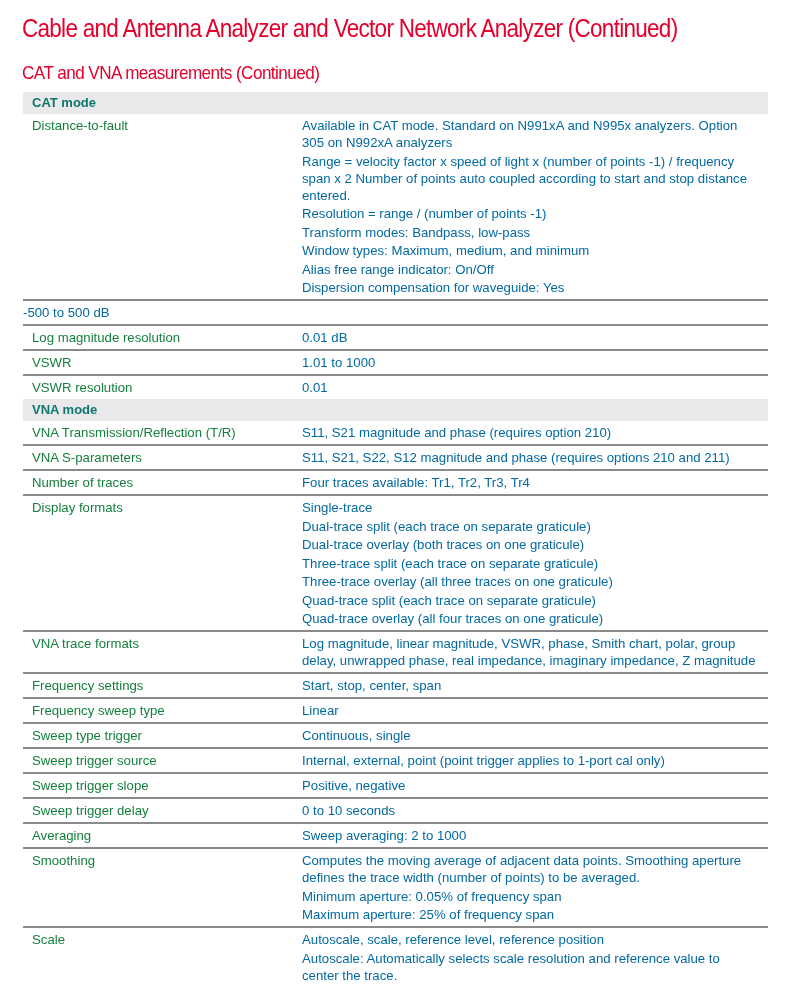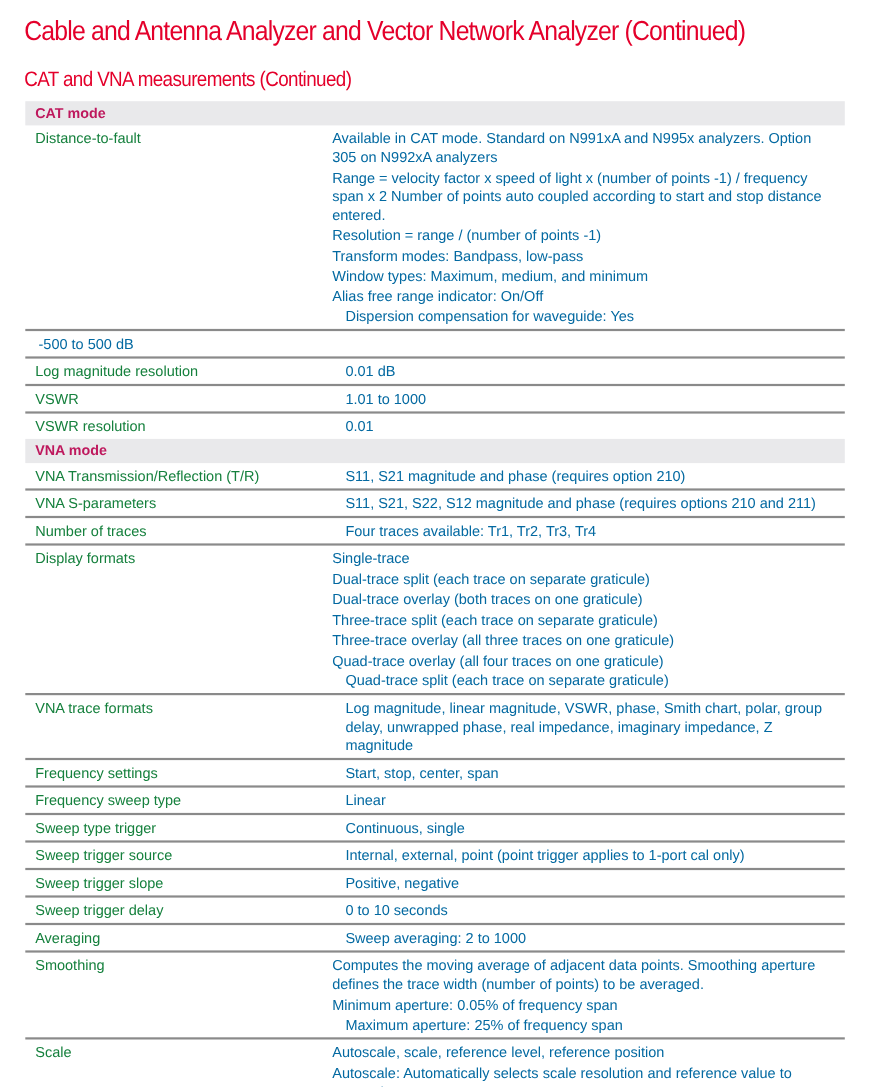--- a/index.html
+++ b/index.html
@@ -4,27 +4,27 @@
 <style>
   html, body { margin:0; padding:0; background:#ffffff; }
   body { width:790px; height:988px; position:relative; overflow:hidden;
          font-family:"Liberation Sans", sans-serif; color:#3a3a3a; }
   .title { position:absolute; left:22px; top:14px; font-size:25px; color:#e4002b;
            letter-spacing:-0.8px; transform:scaleX(0.9); transform-origin:left top; white-space:nowrap; }
   .subtitle { position:absolute; left:22px; top:62px; font-size:19px; color:#e4002b;
               letter-spacing:-0.6px; transform:scaleX(0.9); transform-origin:left top; white-space:nowrap; }
   .tbl { position:absolute; left:23px; top:92px; width:745px; }
   .section { background:#e9e9eb; height:22px; line-height:22px; padding-left:9px;
-             font-weight:bold; font-size:13px; color:#be185d; }
+             font-weight:bold; font-size:13px; color:#0f766e; }
   .row { display:flex; border-bottom:2px solid #8a8a8a; }
   .row.no-line { border-bottom:none; }
   .row .k { width:270px; padding:3px 0 3px 9px; font-size:13.2px; line-height:17px; color:#15803d; }
   .row .v { flex:1; padding:3px 8px 3px 0; font-size:13.2px; line-height:17px; color:#0369a1; }
   .row .v p { margin:0 0 1.5px 0; }
-  .row .v p:last-child { margin-bottom:0;margin-left:12px; }
+  .row .v p:last-child { margin-bottom:0; }
 </style>
 </head>
 <body>
 
 <div class="title">Cable and Antenna Analyzer and Vector Network Analyzer (Continued)</div>
 <div class="subtitle">CAT and VNA measurements  (Continued)</div>
 
 <div class="tbl" id="spec-table">
     <div class="section">CAT mode</div>
     <div class="row">
@@ -82,22 +82,22 @@
       </div>
     </div>
     <div class="row">
       <div class="k">Display formats</div>
       <div class="v">
         <p>Single-trace</p>
         <p>Dual-trace split (each trace on separate graticule)</p>
         <p>Dual-trace overlay (both traces on one graticule)</p>
         <p>Three-trace split (each trace on separate graticule)</p>
         <p>Three-trace overlay (all three traces on one graticule)</p>
+        <p>Quad-trace split (each trace on separate graticule)</p>
         <p>Quad-trace overlay (all four traces on one graticule)</p>
-        <p>Quad-trace split (each trace on separate graticule)</p>
       </div>
     </div>
     <div class="row">
       <div class="k">VNA trace formats</div>
       <div class="v">
         <p>Log magnitude, linear magnitude, VSWR, phase, Smith chart, polar, group delay, unwrapped phase, real impedance, imaginary impedance, Z magnitude</p>
       </div>
     </div>
     <div class="row">
       <div class="k">Frequency settings</div>

